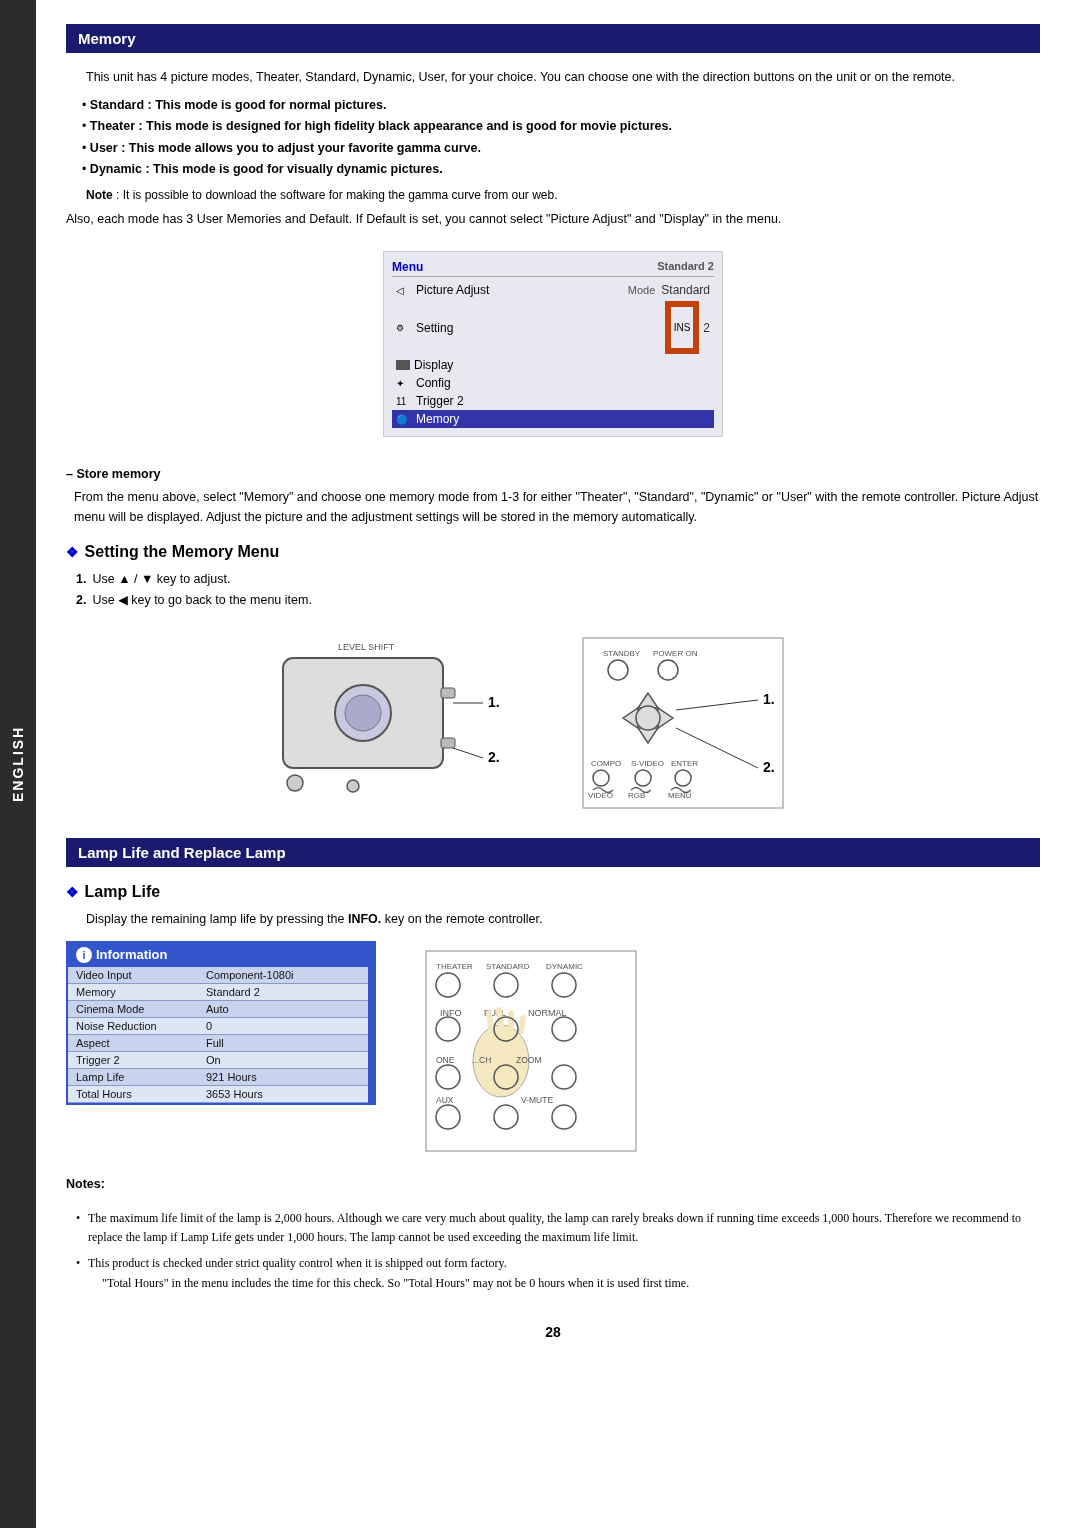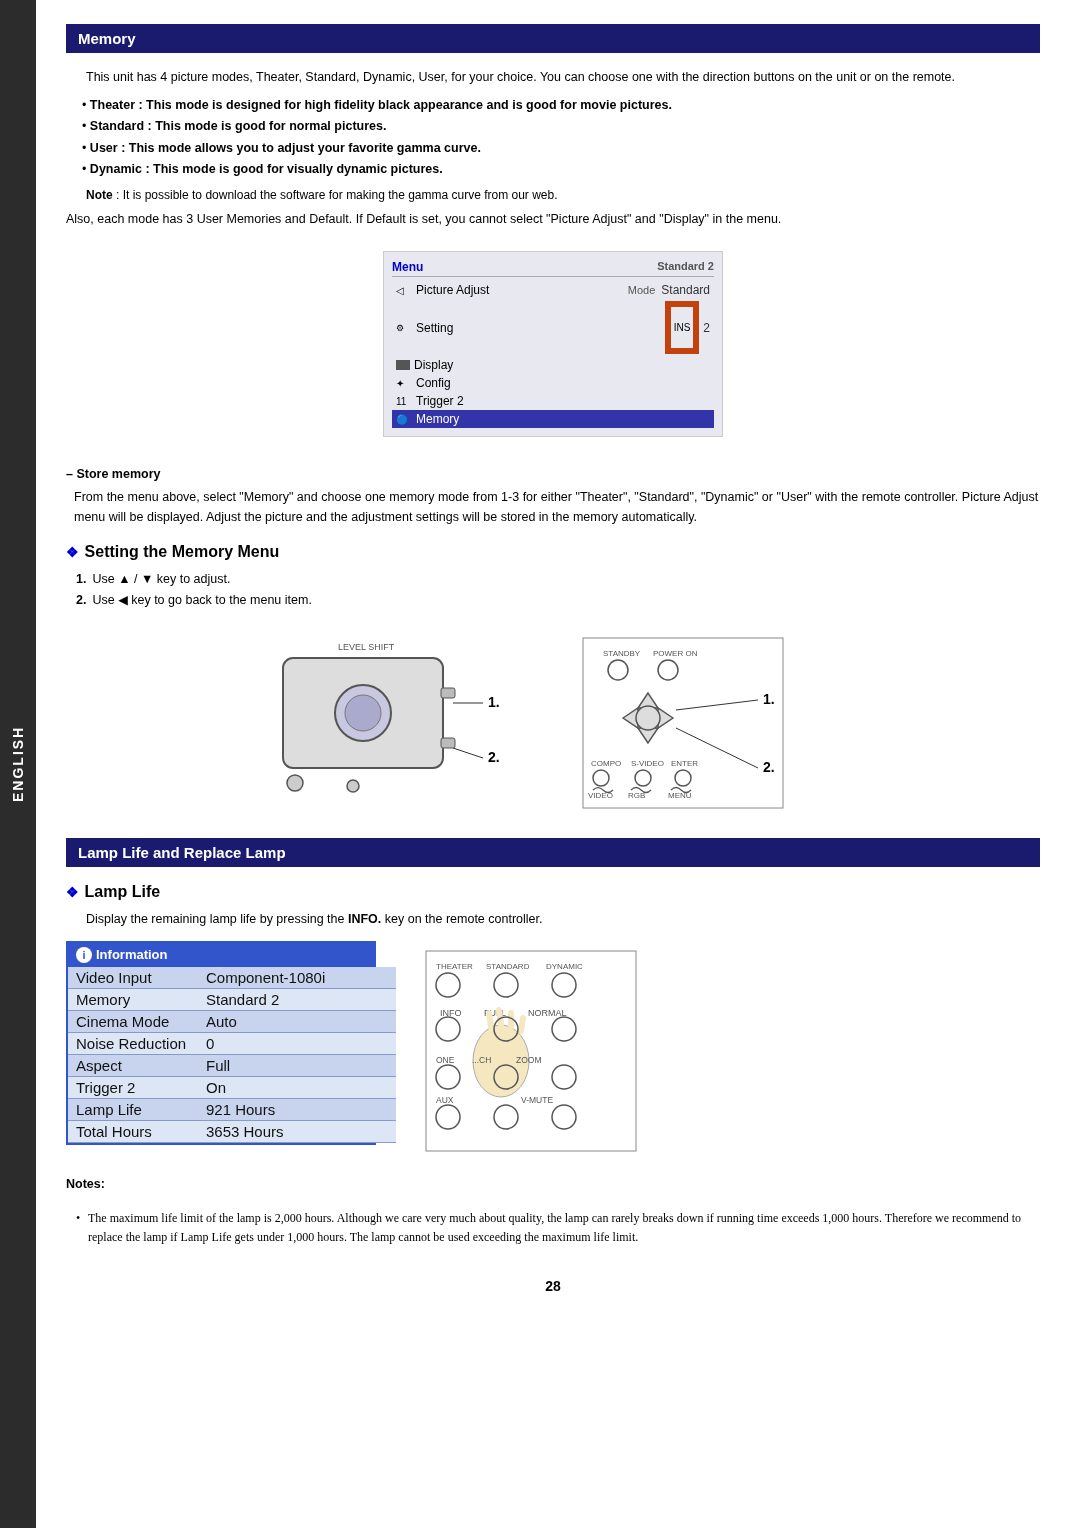--- a/index.html
+++ b/index.html
@@ -170,22 +170,22 @@
       display: flex;
       gap: 40px;
       margin: 16px 0 20px 0;
       align-items: center;
       justify-content: center;
     }
 
     
     .info-table {
       border-collapse: collapse;
-      width: 328px;
-      font-size: 15px;
+      width: 300px;
+      font-size: 11px;
     }
 
     .info-table-wrapper {
       border: 2px solid #3355cc;
       background: #3355cc;
       width: 310px;
       padding: 0;
     }
 
     .info-title {
@@ -277,22 +277,22 @@
 
   <div class="main-content">
 
     <div class="section-header">
       <span>Memory</span>
     </div>
 
     <p class="intro-text">This unit has 4 picture modes, Theater, Standard, Dynamic, User, for your choice. You can choose one with the direction buttons on the unit or on the remote.</p>
 
     <ul class="bullet-list">
+      <li><span class="bold">Standard :  This mode is good for normal pictures.</span></li>
       <li><span class="bold">Theater :   This mode is designed for high fidelity black appearance and is good for movie pictures.</span></li>
-      <li><span class="bold">Standard :  This mode is good for normal pictures.</span></li>
       <li><span class="bold">User :       This mode allows you to adjust your favorite gamma curve.</span></li>
       <li><span class="bold">Dynamic :  This mode is good for visually dynamic pictures.</span></li>
     </ul>
 
     <p class="note-text">
       <span class="bold">Note</span> : It is possible to download the software for making the gamma curve from our web.
     </p>
     <p class="also-text">Also, each mode has 3 User Memories and Default. If Default is set, you cannot select "Picture Adjust" and "Display" in the menu.</p>
 
     <div style="display:flex; justify-content:center; margin: 12px 0 16px 0;">
@@ -522,20 +522,24 @@
           <circle cx="90" cy="176" r="12" fill="none" stroke="#555" stroke-width="1.5"></circle>
           <circle cx="148" cy="176" r="12" fill="none" stroke="#555" stroke-width="1.5"></circle>
         </svg>
       </div>
     </div>
 
     <div class="notes-section">
       <p class="notes-title">Notes:</p>
       <ul class="notes-list">
         <li>The maximum life limit of the lamp is 2,000 hours. Although we care very much about quality, the lamp can rarely breaks down if running time exceeds 1,000 hours. Therefore we recommend to replace the lamp if Lamp Life gets under 1,000 hours. The lamp cannot be used exceeding the maximum life limit.</li>
+        <li>
+          This product is checked under strict quality control when it is shipped out form factory.
+          <div class="notes-sub">"Total Hours" in the menu includes the time for this check. So "Total Hours" may not be 0 hours when it is used first time.</div>
+        </li>
       </ul>
     </div>
 
     <div style="text-align:center; margin-top: 30px;">
       <span style="font-weight:bold; font-size:14px;">28</span>
     </div>
 
   </div>
 </div>
 

